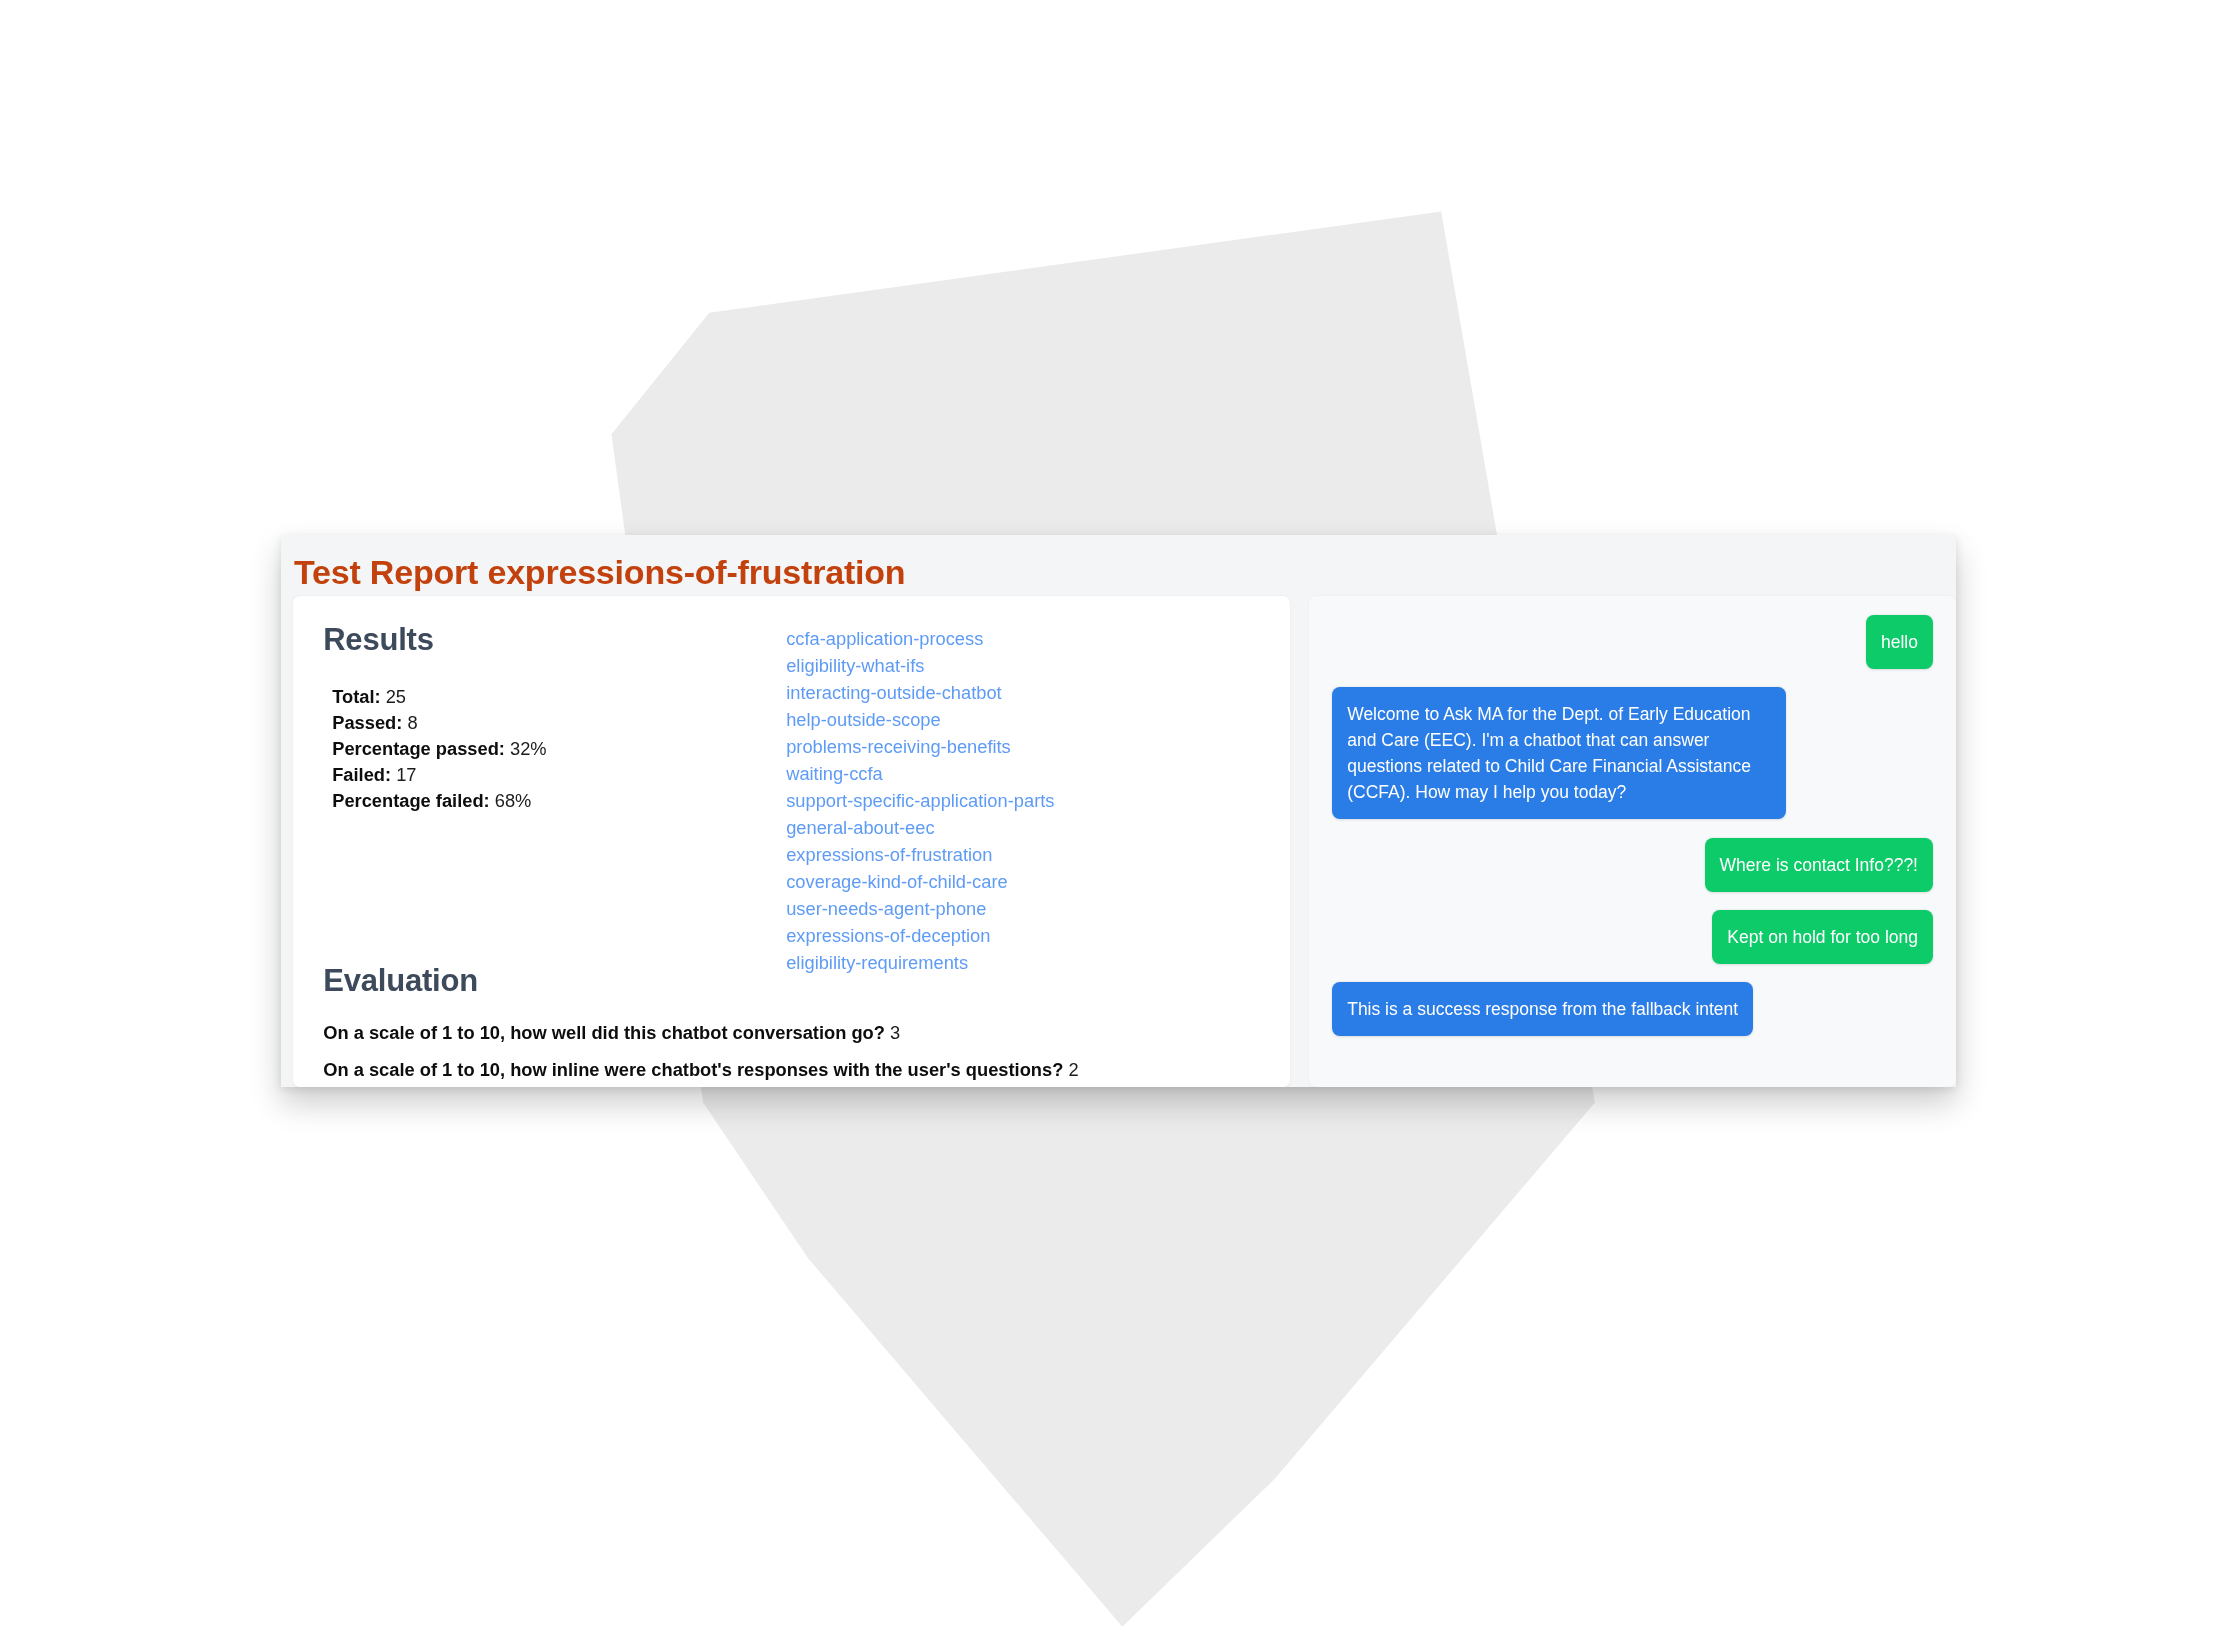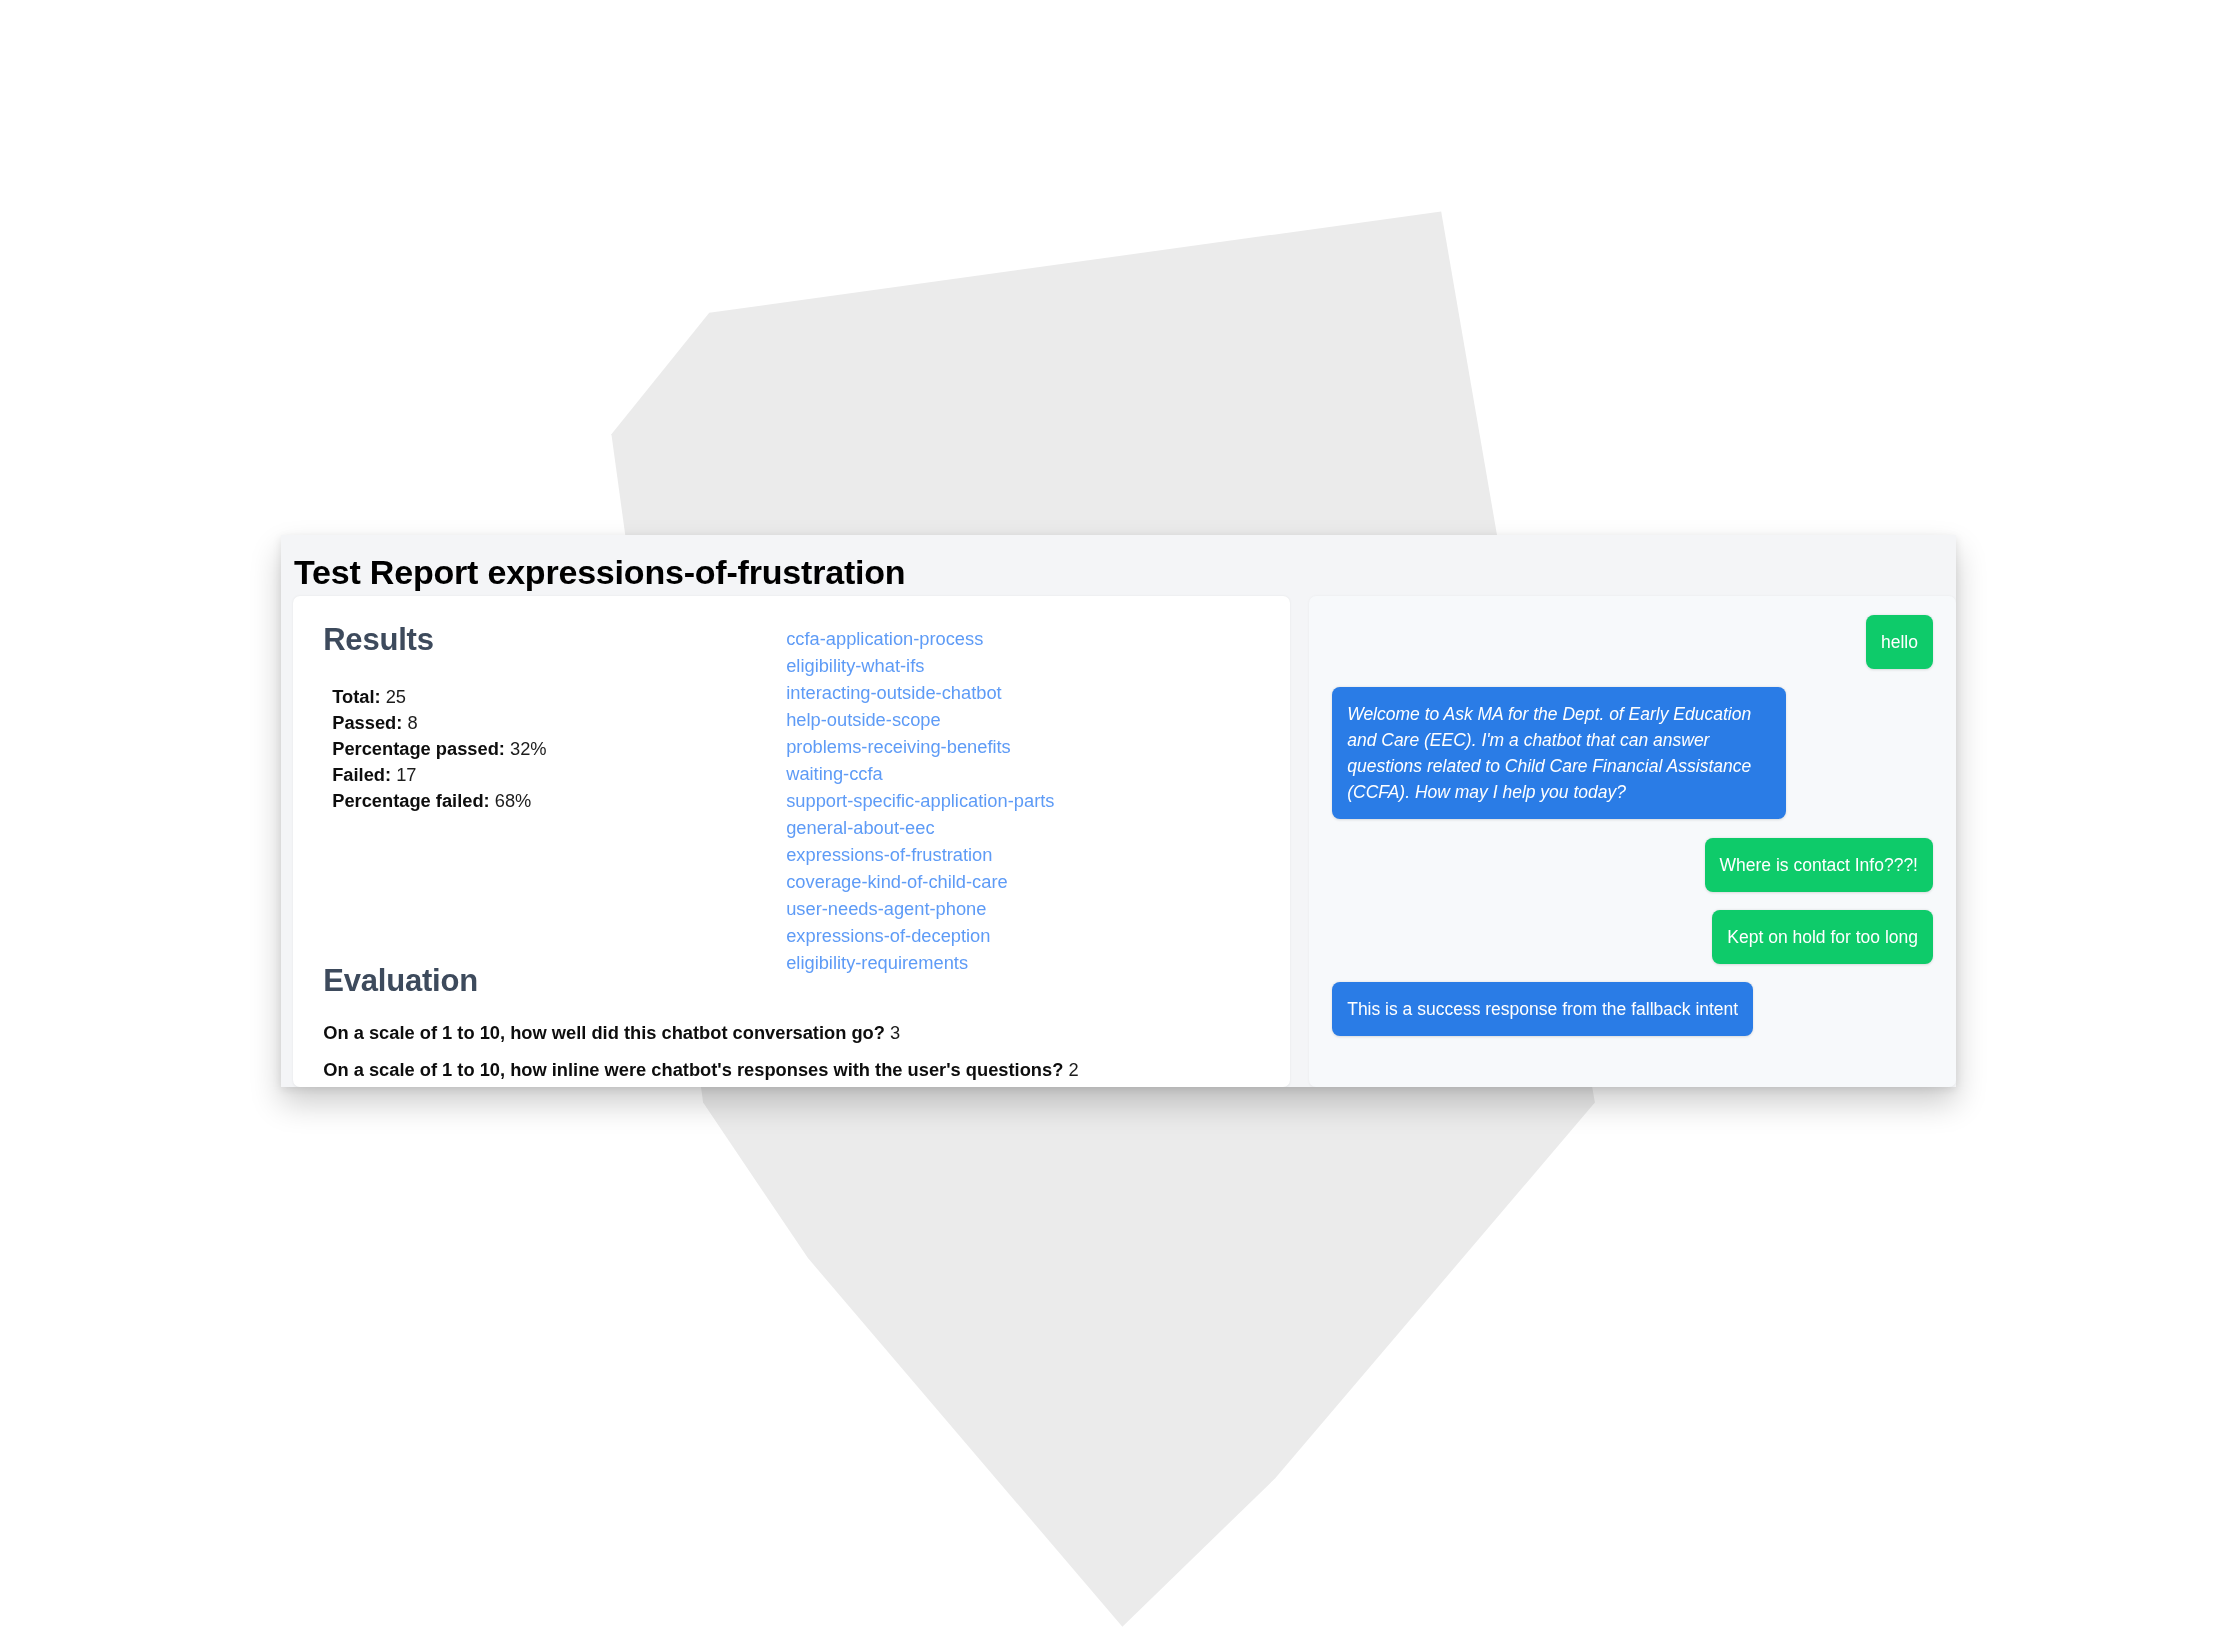--- a/index.html
+++ b/index.html
@@ -37,21 +37,21 @@
     box-shadow: 0 15.7px 30px rgba(0,0,0,0.20), 0 2.6px 8.7px rgba(0,0,0,0.10);
     overflow: hidden;
   }
 
   #card-title {
     position: absolute;
     left: 13px;
     top: 17.5px;
     font-size: 34px;
     font-weight: bold;
-    color: #000000;
+    color: #c2410c;
     letter-spacing: -0.2px;
     white-space: nowrap;
   }
 
   #card-body {
     position: absolute;
     left: 12.2px;
     top: 61px;
     right: 0;
     bottom: 0;
@@ -174,21 +174,21 @@
     max-width: 454px;
     box-shadow: 0 0.9px 2.6px rgba(0,0,0,0.13);
     box-sizing: border-box;
   }
   .bubble.user {
     background: #0ecb6a;
   }
   .bubble.bot {
     background: #2a7ce6;
   }
-  .bubble.wide { width: 454px; font-style: italic; }
+  .bubble.wide { width: 454px; }
 </style>
 </head>
 <body>
 
 <svg id="bg-polygon" viewBox="0 0 2560 1884" preserveAspectRatio="none" aria-hidden="true">
   <polygon points="1650,242 1826,1262 1460,1692 1285,1862 925,1440 805,1262 700,497 812,358" fill="#ebebeb"></polygon>
 </svg>
 
 <div id="report-card">
 

